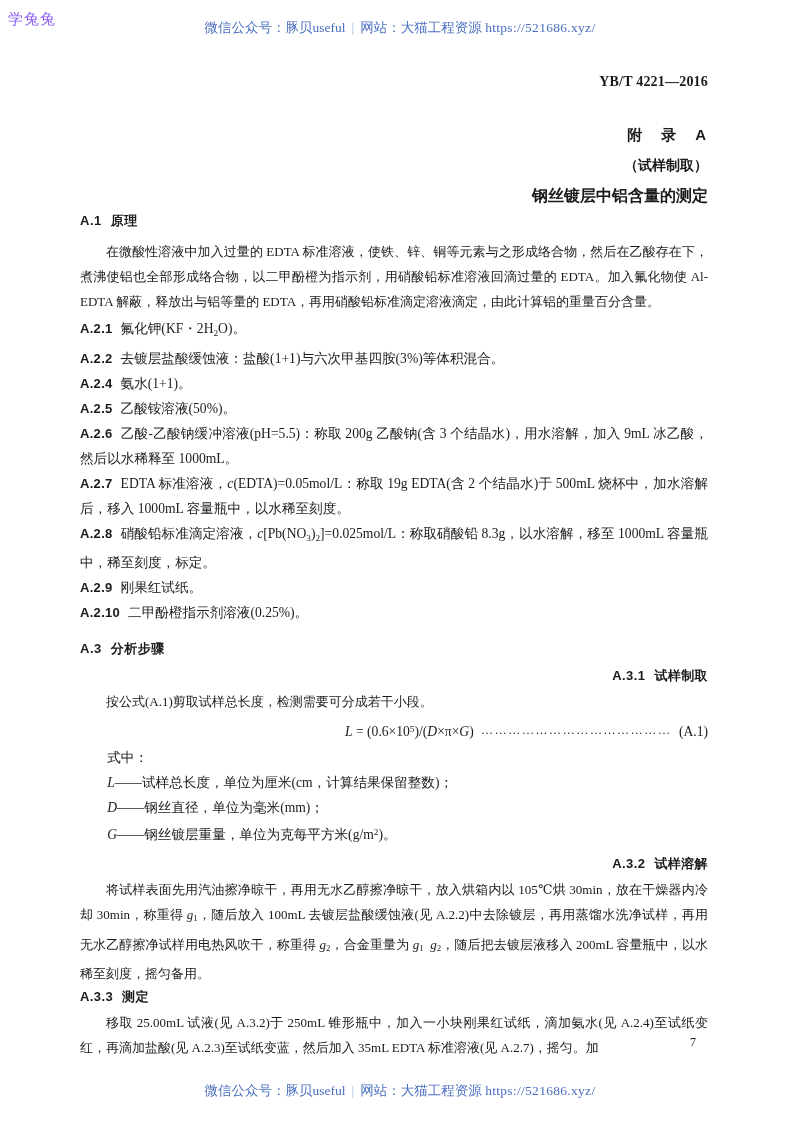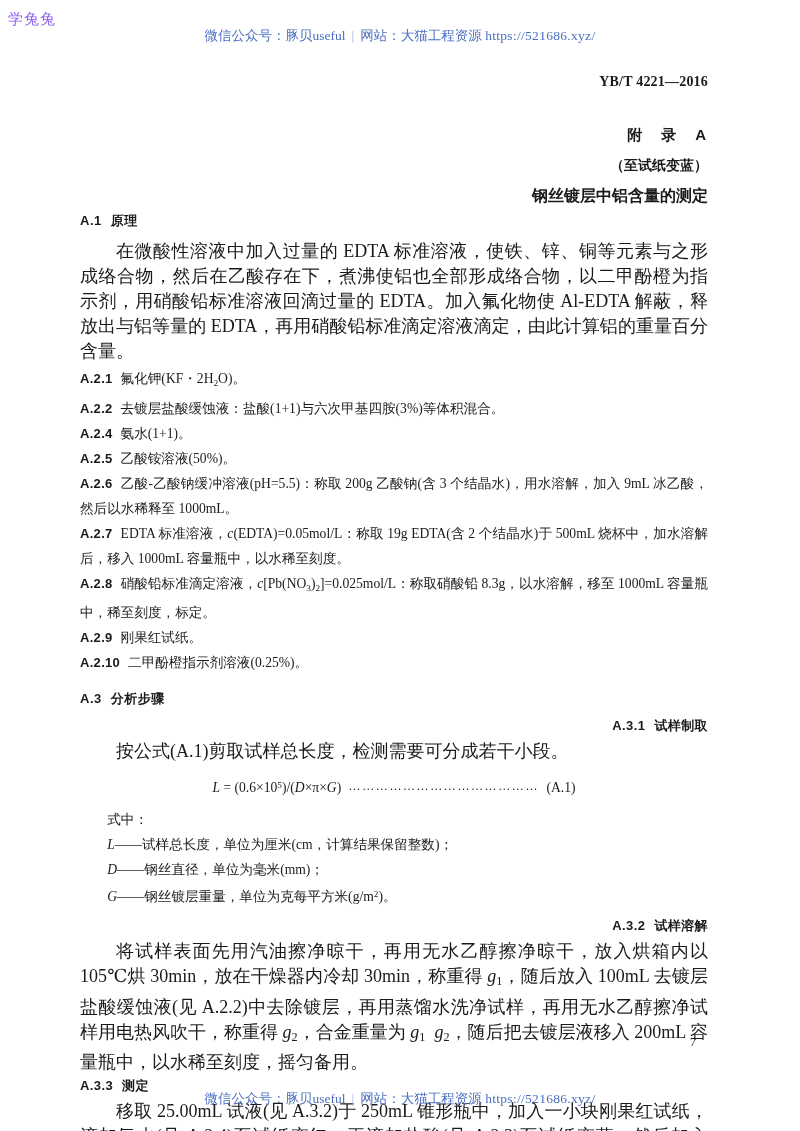--- a/index.html
+++ b/index.html
@@ -30,21 +30,20 @@
   
   .promo {
     position: absolute;
     left: 0;
     width: 800px;
     text-align: center;
     color: #4a6fc0;
     font-size: 13.5px;
     font-family: "Liberation Serif", "DejaVu Serif", serif;
     white-space: nowrap;
-    margin-top: 8px;
   }
   #promo-top { top: 19px; }
   #promo-bottom { top: 1082px; }
   .promo .sep {
     color: #9fb6e0;
     padding: 0 6px;
   }
   .promo .url {
     font-family: "Liberation Serif", "DejaVu Serif", serif;
     letter-spacing: 0.3px;
@@ -116,21 +115,21 @@
   .h3 {
     font-size: 13px;
     font-weight: bold;
     font-family: "Liberation Sans", "DejaVu Sans", sans-serif;
     margin: 0 0 4px 0;
     letter-spacing: 0.4px;
   }
   .h3 .num { margin-right: 9px; }
 
   .para {
-    font-size: 18px;
+    font-size: 13px;
     line-height: 25px;
     text-align: justify;
     text-justify: inter-ideograph;
     margin: 0 0 2px 0;
     text-indent: 2em;
   }
   .para.noindent { text-indent: 0; }
 
   .item {
     font-size: 13.6px;
@@ -147,22 +146,22 @@
     margin-right: 8px;
     letter-spacing: 0.3px;
   }
 
   .gap-before { margin-top: 15px; }
   .gap-small  { margin-top: 8px; text-align: right; }
 
   
   .formula-row {
     font-size: 13.6px;
-    line-height: 34px;
-    text-align: center;
+    line-height: 22px;
+    text-align: right;
     margin: 4px 0 2px 0;
     white-space: nowrap;
   }
   .formula-row .eq {
     font-style: italic;
     font-family: "Liberation Serif", "DejaVu Serif", serif;
   }
   .formula-row .lead {
     letter-spacing: 1.6px;
     font-size: 12px;
@@ -204,21 +203,21 @@
   <span>微信公众号：豚贝useful</span><span class="sep">|</span><span>网站：大猫工程资源</span>
   <span class="url">https://521686.xyz/</span>
 </div>
 
 <div id="page">
 
   <div id="std-number">YB/T 4221—2016</div>
 
   <div id="title-block">
     <div id="annex-label">附　录　A</div>
-    <div id="annex-kind">（至试纸变蓝）</div>
+    <div id="annex-kind">（试样制取）</div>
     <div id="annex-title">钢丝镀层中铝含量的测定</div>
   </div>
 
   <div id="content">
 
     <div class="h2">
       <span class="num">A.1</span><span>原理</span>
     </div>
     <p class="para">在微酸性溶液中加入过量的 EDTA 标准溶液，使铁、锌、铜等元素与之形成络合物，然后在乙酸存在下，煮沸使铝也全部形成络合物，以二甲酚橙为指示剂，用硝酸铅标准溶液回滴过量的 EDTA。加入氟化物使 Al-EDTA 解蔽，释放出与铝等量的 EDTA，再用硝酸铅标准滴定溶液滴定，由此计算铝的重量百分含量。</p>
 

